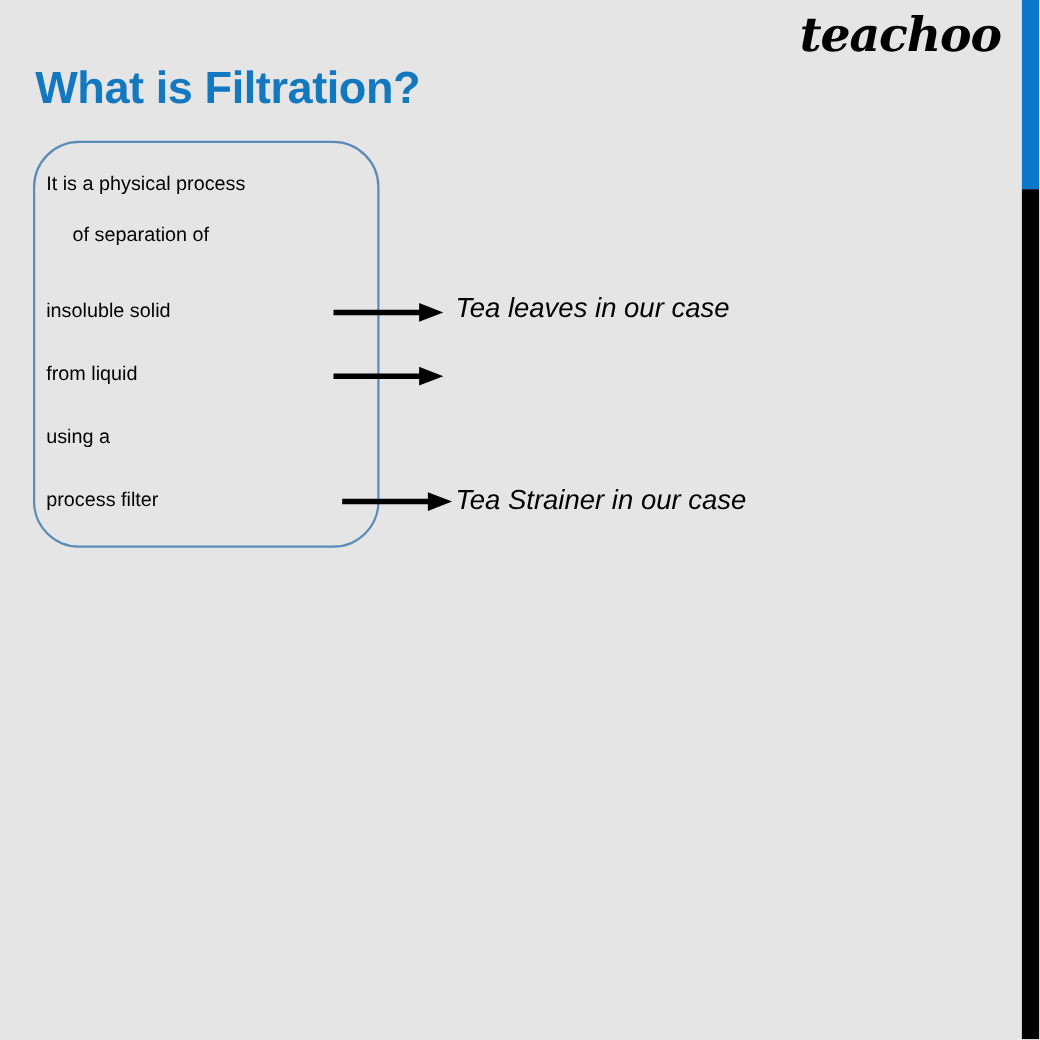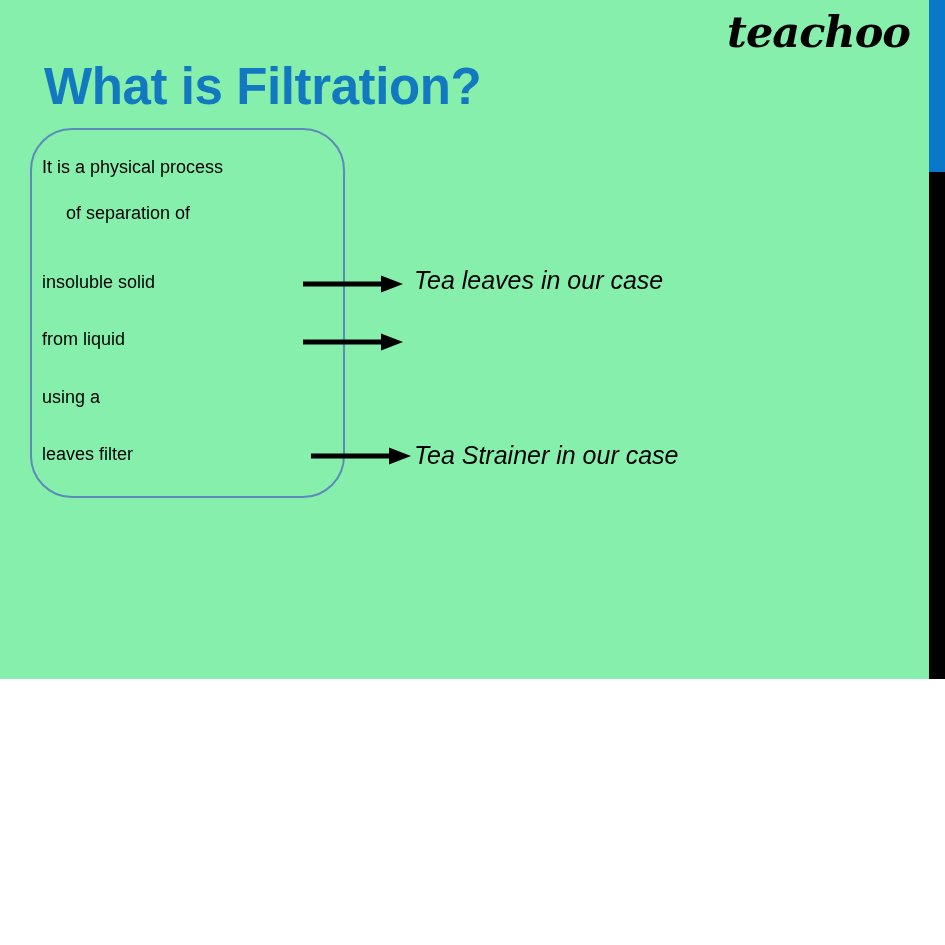--- a/index.html
+++ b/index.html
@@ -6,22 +6,22 @@
     margin: 0;
     padding: 0;
     background: #ffffff;
   }
   body {
     font-family: "Liberation Sans", sans-serif;
   }
   #slide {
     position: relative;
     width: 945px;
-    height: 679px;
-    background: #86efac;
+    height: 945px;
+    background: #e5e5e5;
     overflow: hidden;
   }
 
   
   #edge-bar-blue {
     position: absolute;
     left: 929px;
     top: 0;
     width: 16px;
     height: 172px;
@@ -47,23 +47,23 @@
     font-size: 43px;
     letter-spacing: -1px;
     color: #000000;
     line-height: 1;
     white-space: nowrap;
   }
 
   
   #page-title {
     position: absolute;
-    left: 44px;
+    left: 32px;
     top: 57px;
-    font-size: 51px;
+    font-size: 41px;
     font-weight: bold;
     color: #1279C0;
     letter-spacing: -0.4px;
     white-space: nowrap;
   }
 
   
   #definition-box {
     position: absolute;
     left: 30px;
@@ -126,21 +126,21 @@
 
   <div id="page-title">What is Filtration?</div>
 
   <div id="definition-box"></div>
 
   <div class="def-line l0">It is a physical process</div>
   <div class="def-line l1">of separation of</div>
   <div class="def-line l2">insoluble solid</div>
   <div class="def-line l3">from liquid</div>
   <div class="def-line l4">using a</div>
-  <div class="def-line l5">leaves filter</div>
+  <div class="def-line l5">process filter</div>
 
   <div class="arrow" id="arrow-0">
     <svg width="102" height="24" viewBox="0 0 102 24">
       <line x1="0" y1="12" x2="82" y2="12" stroke="#000000" stroke-width="5"></line>
       <polygon points="78,3.5 100,12 78,20.5" fill="#000000"></polygon>
     </svg>
   </div>
   <div class="arrow" id="arrow-1">
     <svg width="102" height="24" viewBox="0 0 102 24">
       <line x1="0" y1="12" x2="82" y2="12" stroke="#000000" stroke-width="5"></line>

